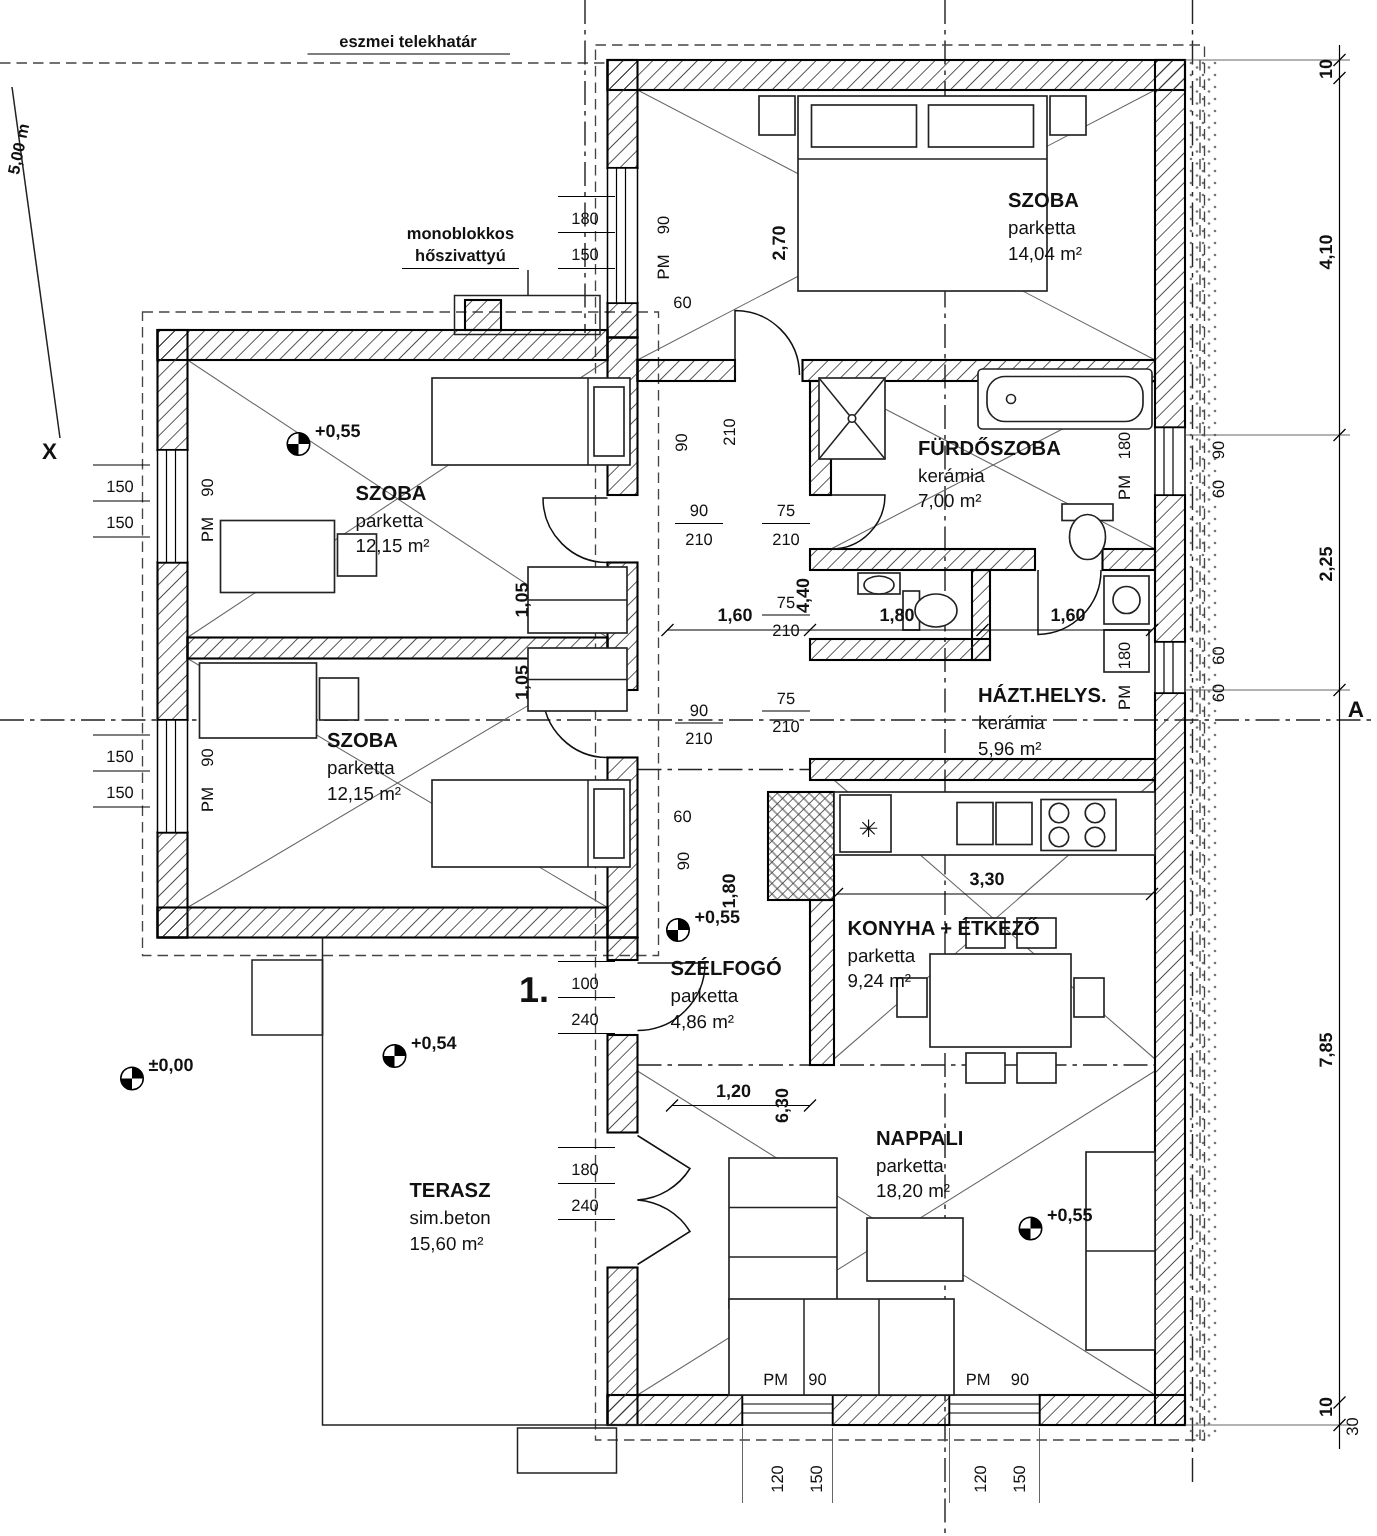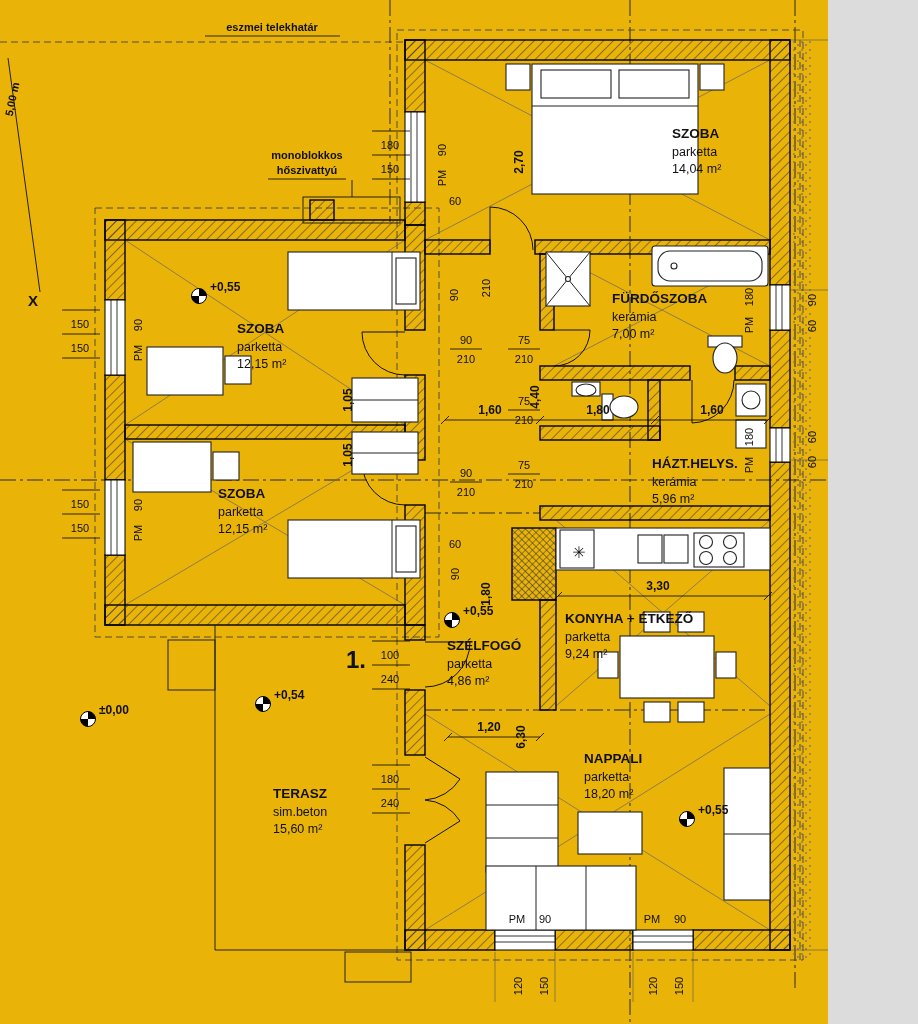--- a/index.html
+++ b/index.html
@@ -1,16 +1,16 @@
 <!DOCTYPE html>
 <html><head>
 <meta charset="utf-8">
 <style>
   html,body{margin:0;padding:0;background:#dcdcdc}
-  .sheet{width:828px;height:1024px;background:#eab308;position:relative;overflow:hidden;
+  .sheet{width:918px;height:1024px;background:#ffffff;position:relative;overflow:hidden;
          font-family:"Liberation Sans",sans-serif}
   svg{position:absolute;left:0;top:0}
   text{fill:#111}
   .rn{font:bold 13.5px "Liberation Sans",sans-serif}
   .rs{font:12.5px "Liberation Sans",sans-serif}
   .dim{font:11px "Liberation Sans",sans-serif}
   .dimb{font:bold 12px "Liberation Sans",sans-serif}
   .tiny{font:bold 11px "Liberation Sans",sans-serif}
   .big{font:bold 24px "Liberation Sans",sans-serif}
   .ax{font:bold 15px "Liberation Sans",sans-serif}

